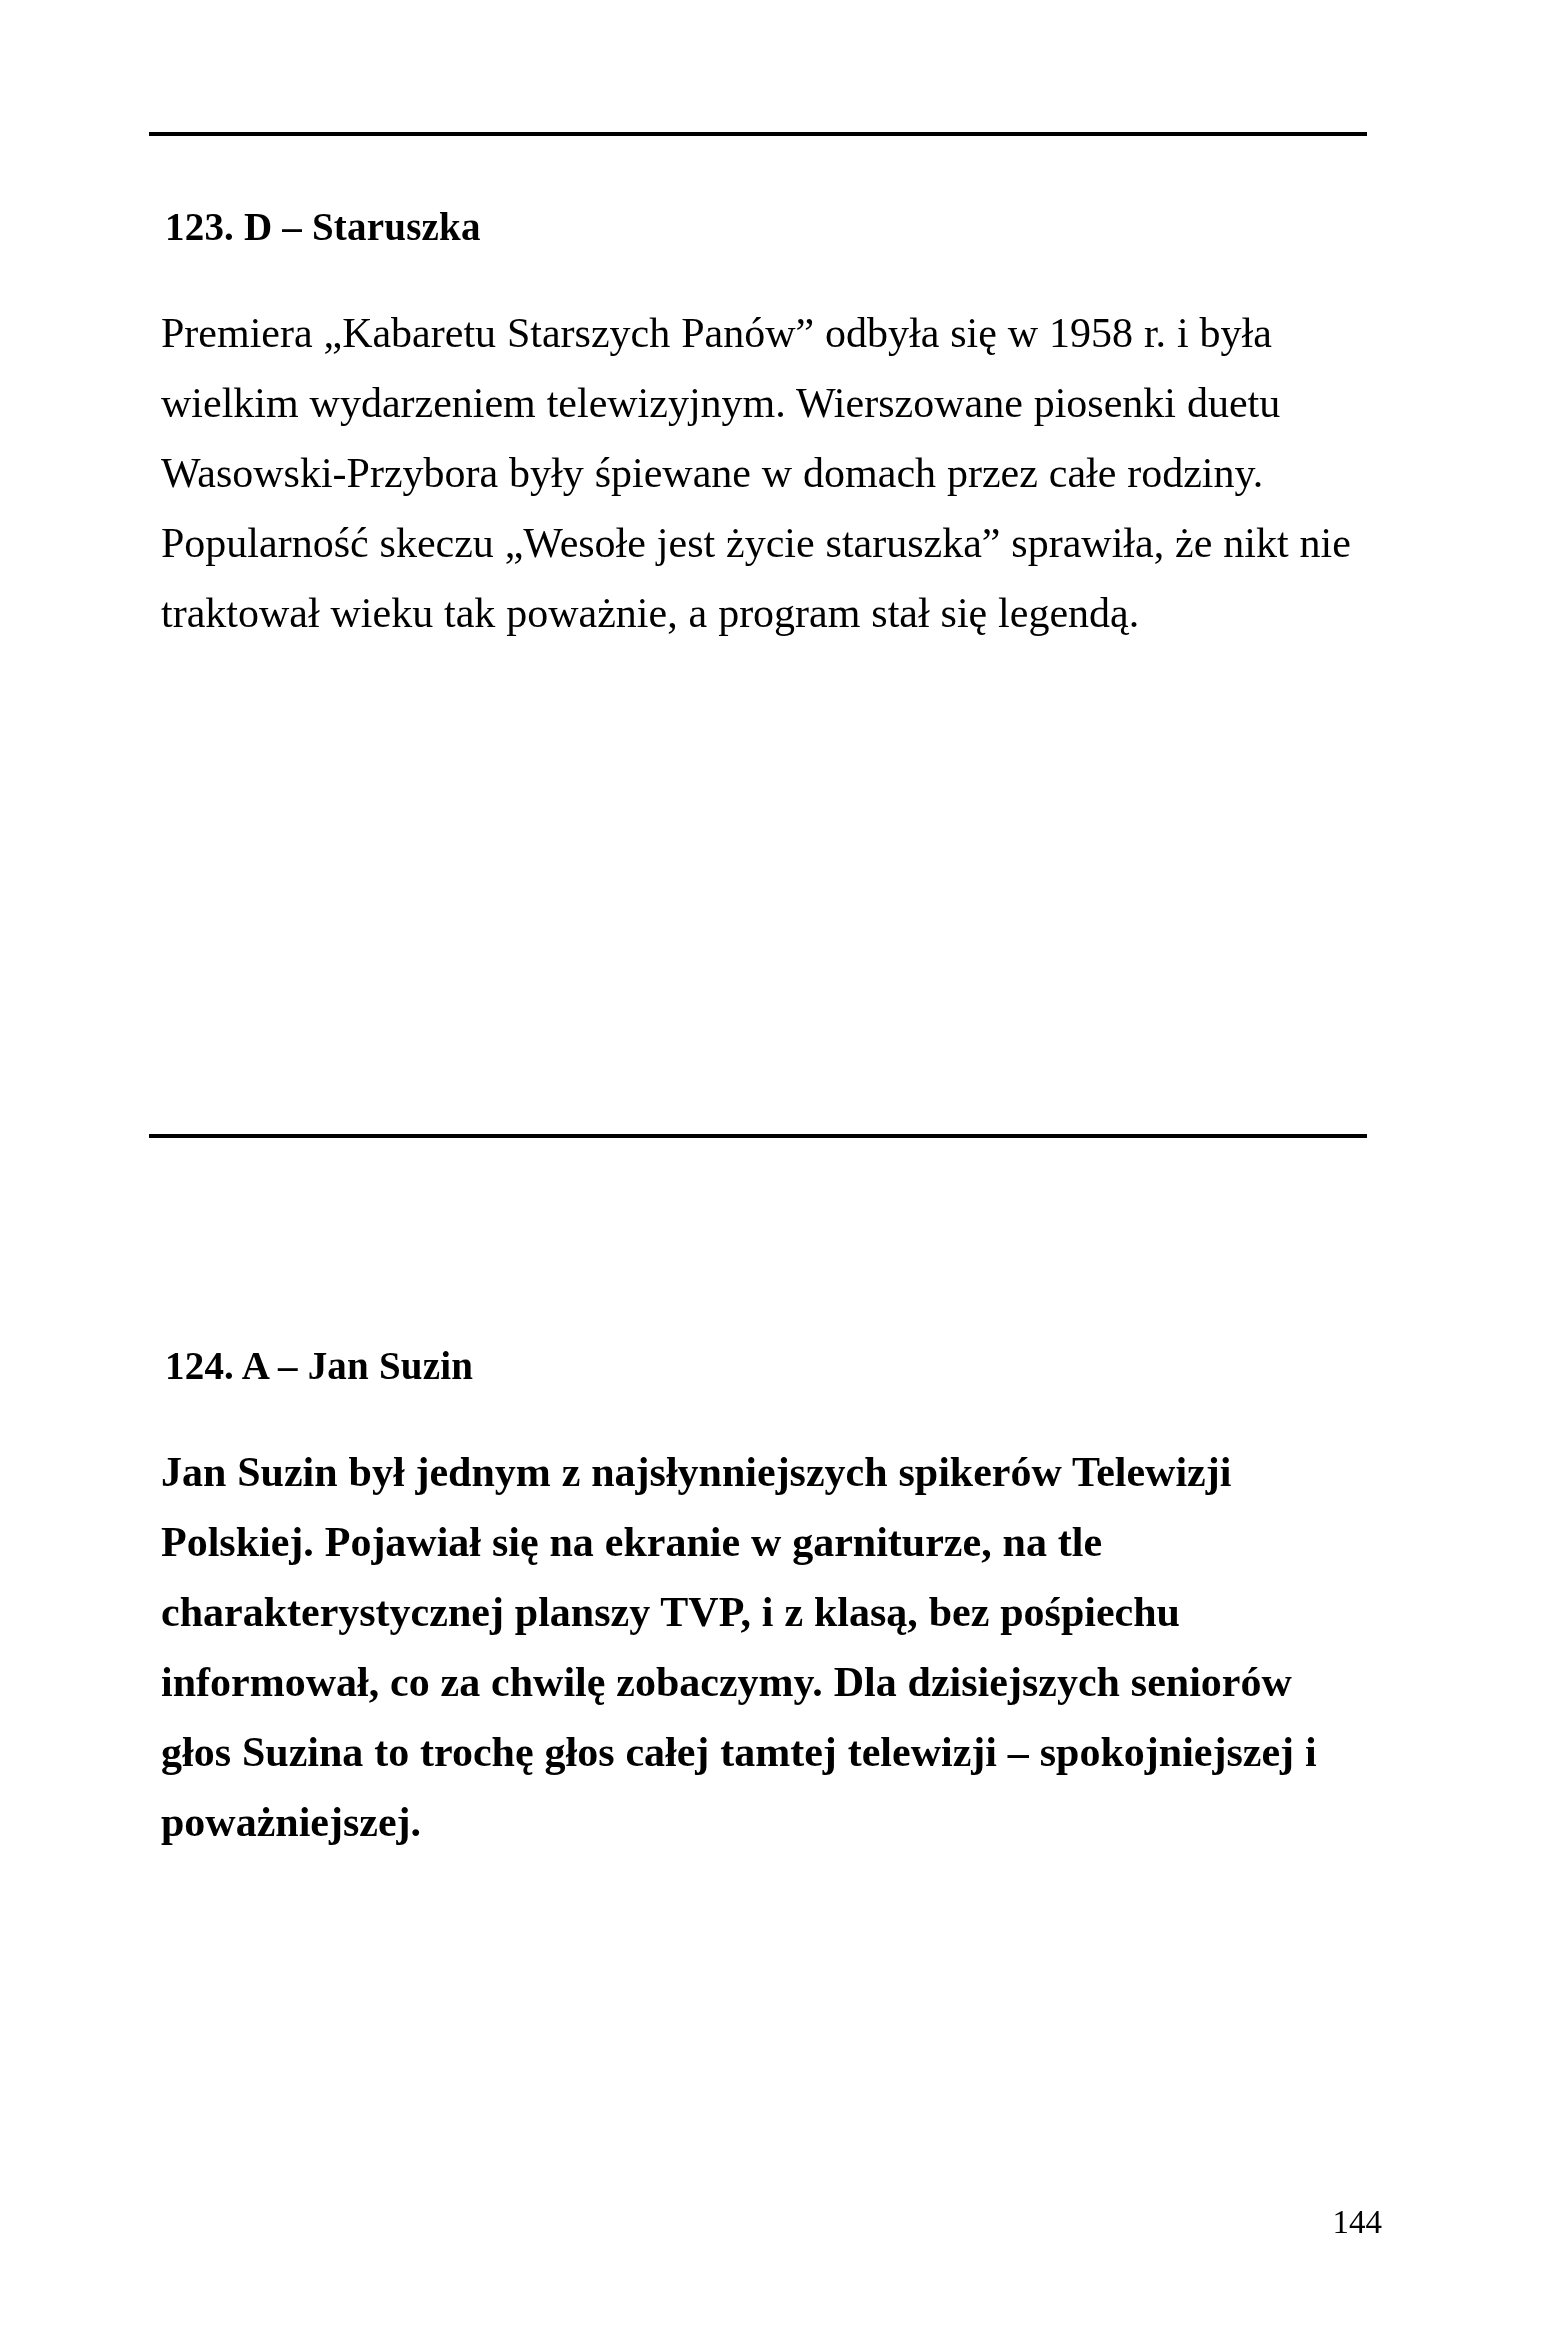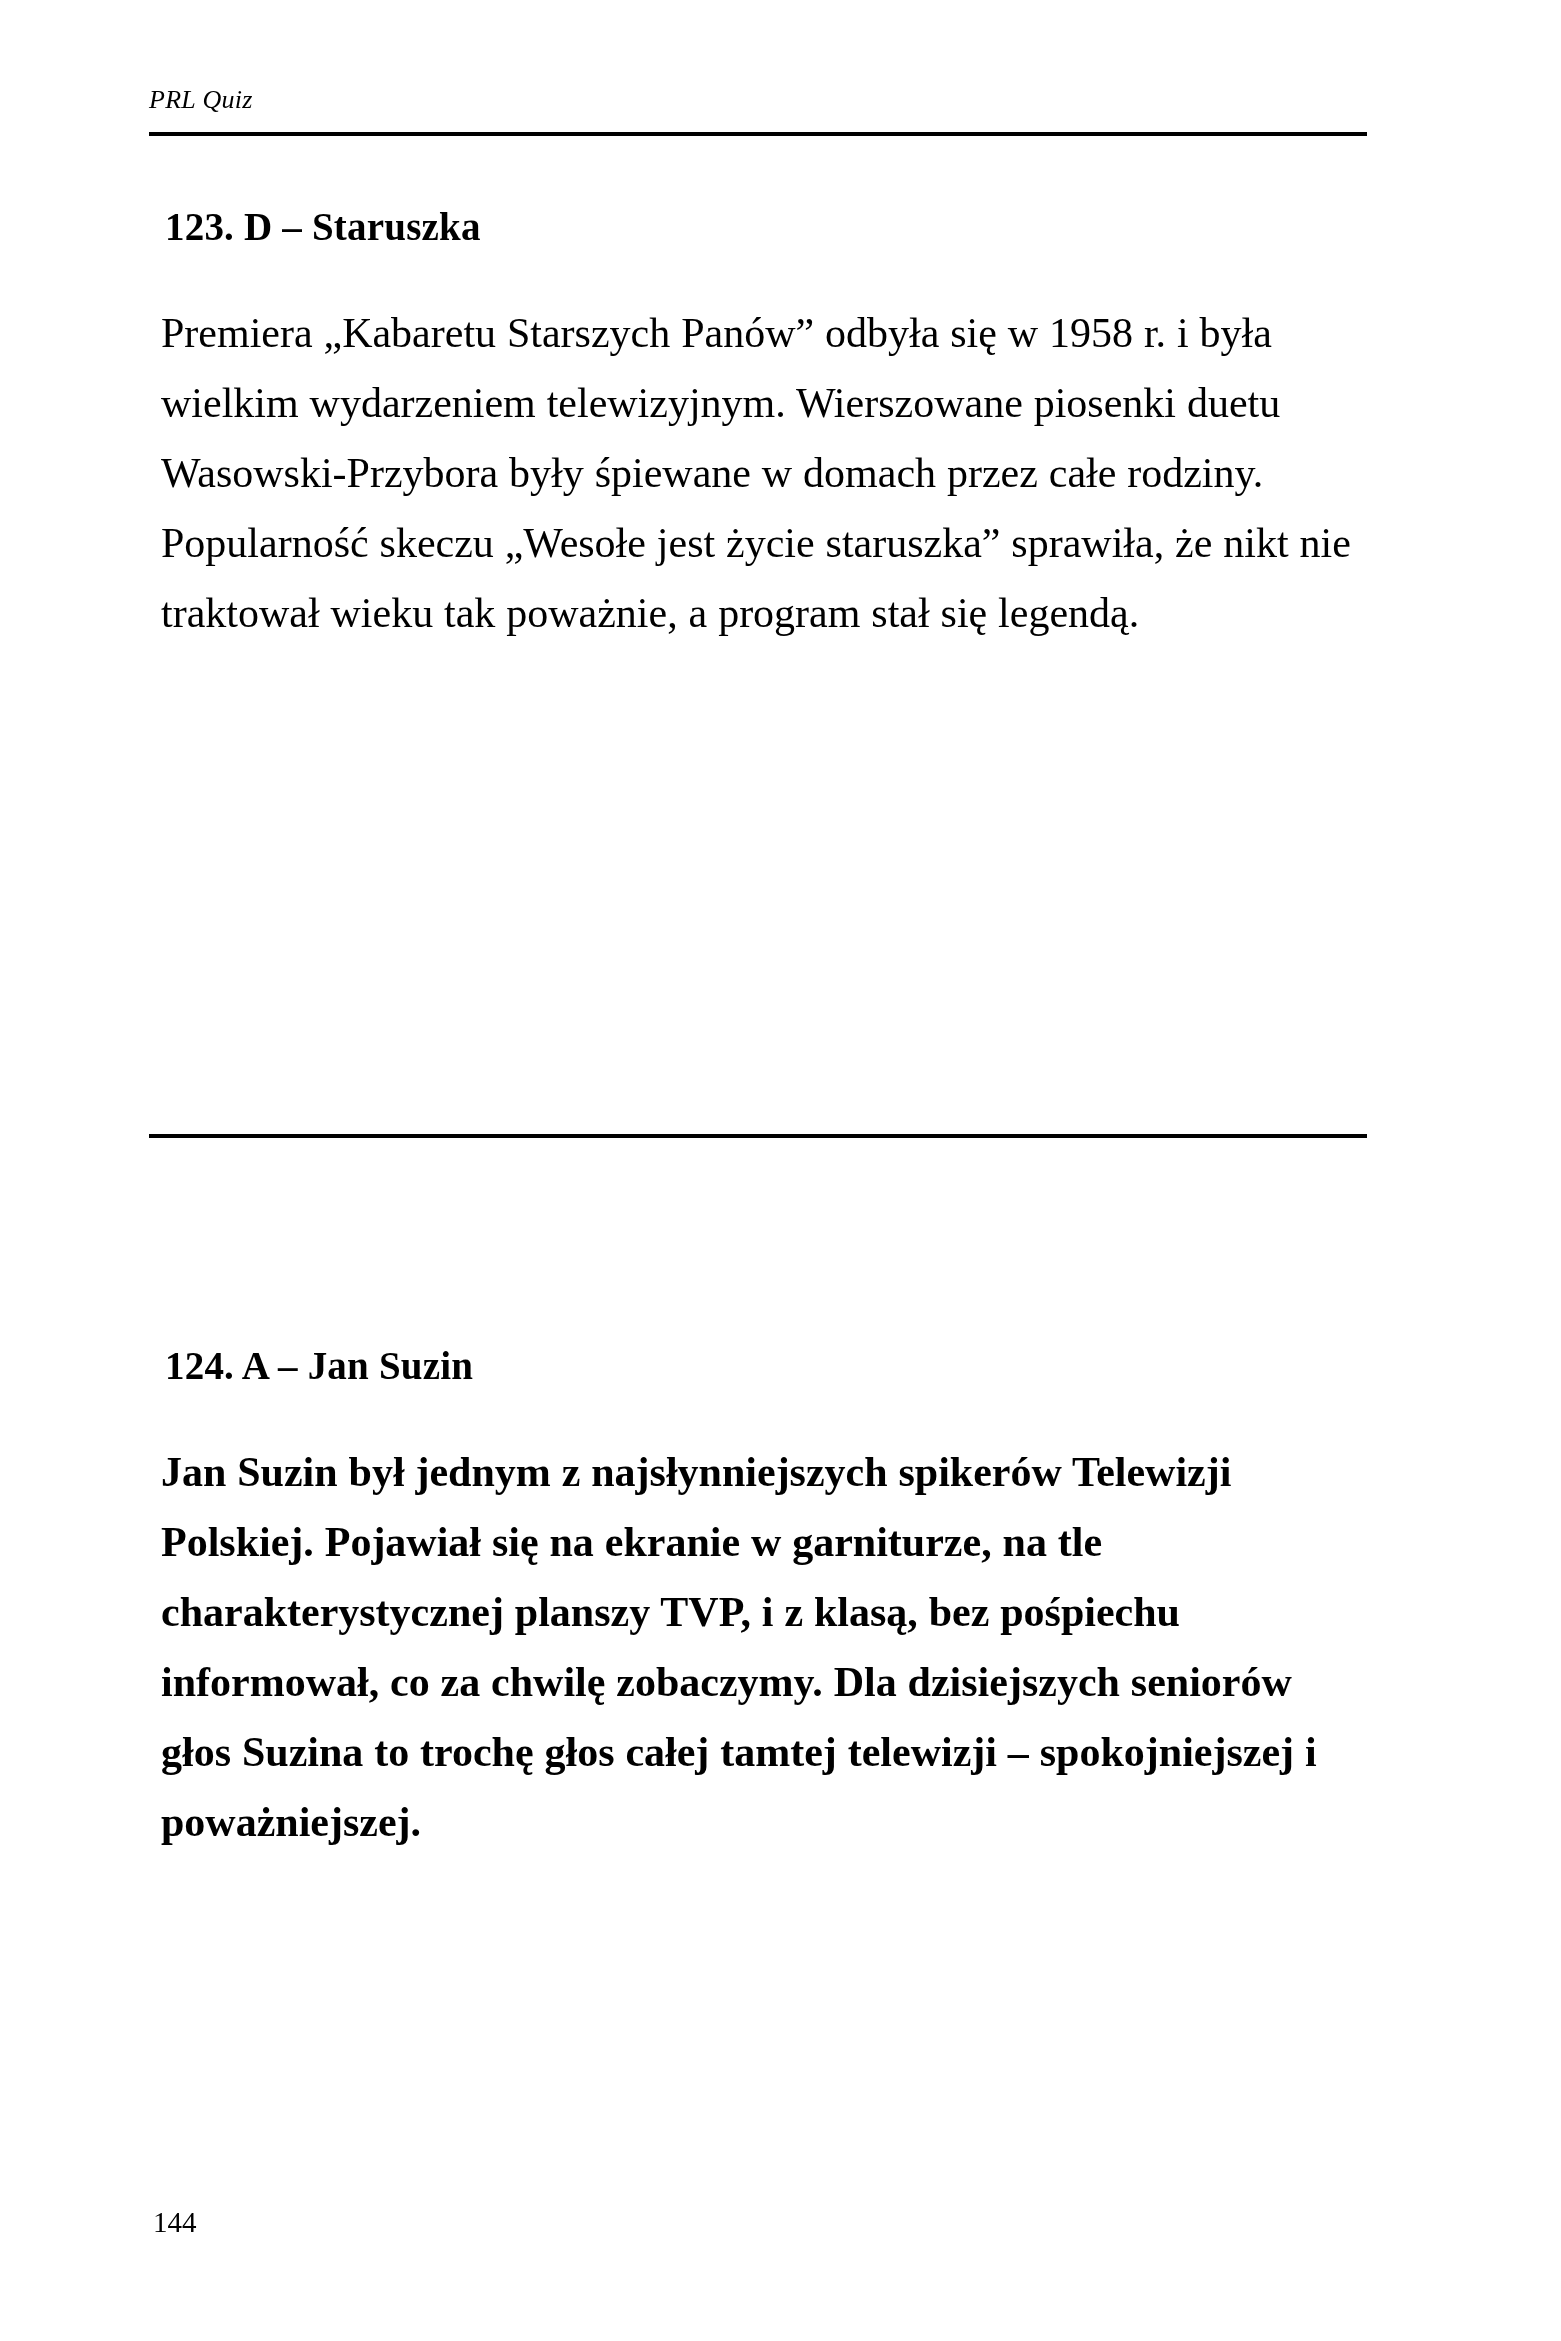--- a/index.html
+++ b/index.html
@@ -80,37 +80,34 @@
     height: 4.3px;
     background: #000000;
   }
 
   #entry-2 { top: 1325px; }
   #entry-2 .entry-body { margin-top: 47px; font-weight: bold; }
 
   
   .folio {
     position: absolute;
-    left: 4px;
+    left: 15px;
     top: 2203px;
     width: 1218px;
-    text-align: left;
-    font-size: 29px;
+    text-align: right;
+    font-size: 33px;
     line-height: 38px;
   }
 </style>
 </head>
 <body>
 
 <div class="page">
   <div class="content">
 
-    <div class="running-head">
-      <span class="running-head-text">PRL Quiz</span>
-    </div>
     <div class="header-rule"></div>
 
     <div class="entry" id="entry-1">
       <h2 class="entry-heading">123. D – Staruszka</h2>
       <p class="entry-body">Premiera „Kabaretu Starszych Panów” odbyła się w 1958 r. i była wielkim wydarzeniem telewizyjnym. Wierszowane piosenki duetu Wasowski-Przybora były śpiewane w domach przez całe rodziny. Popularność skeczu „Wesołe jest życie staruszka” sprawiła, że nikt nie traktował wieku tak poważnie, a program stał się legendą.</p>
     </div>
 
     <div class="section-rule"></div>
 
     <div class="entry" id="entry-2">

